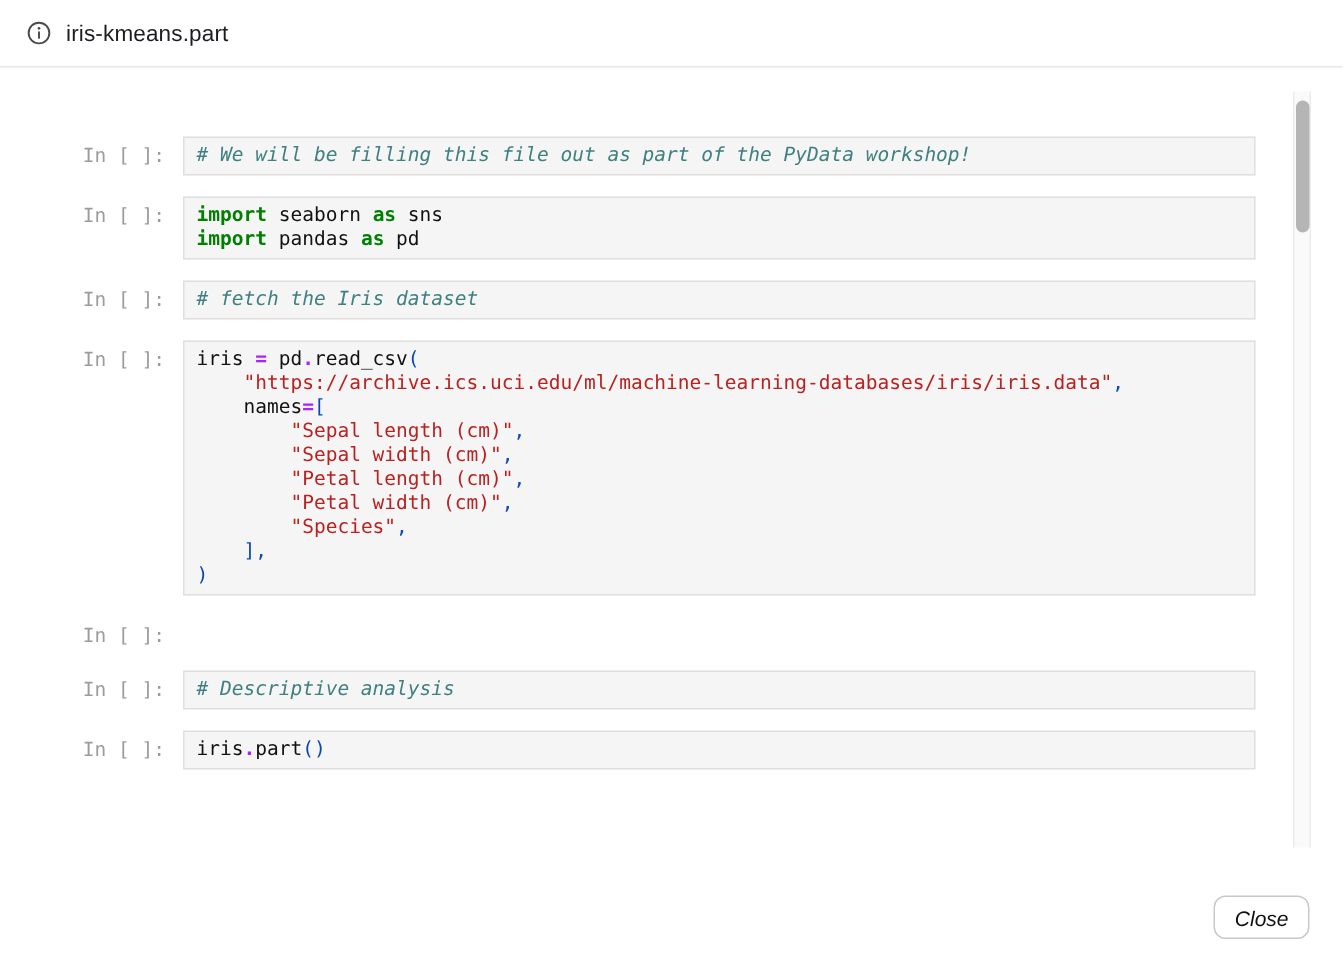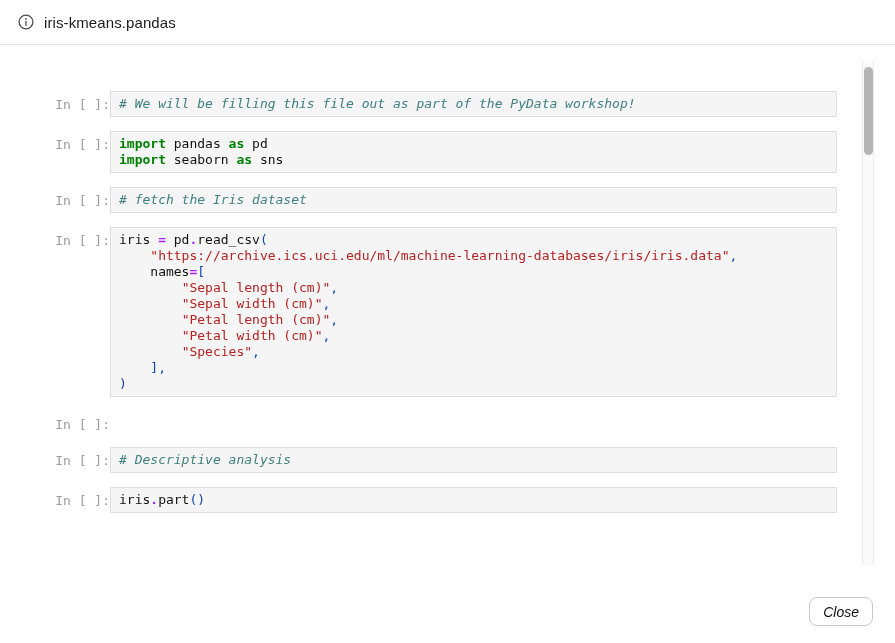--- a/index.html
+++ b/index.html
@@ -22,21 +22,21 @@
     padding: 45px 58px 0 0;
   }
   .nb-cell { display: flex; align-items: flex-start; margin-bottom: 14px; }
   .nb-prompt {
     width: 110px; flex: none; text-align: right; padding-right: 0;
     font-family: "DejaVu Sans Mono", "Liberation Mono", monospace;
     font-size: 13px; line-height: 16px; color: #9c9c9c; padding-top: 6px;
     white-space: pre; user-select: none;
   }
   .nb-box {
-    flex: 1; margin-left: 0; background: #f5f5f5; border: 1px solid #dfdfdf;
+    flex: 1; margin-left: 12px; background: #f5f5f5; border: 1px solid #dfdfdf;
     padding: 4px 8px; min-height: 26px;
   }
   .code-line {
     font-family: "DejaVu Sans Mono", "Liberation Mono", monospace;
     font-size: 13px; line-height: 16px; color: #121212; white-space: pre;
   }
   .tok-k { color: var(--kw, #008000); font-weight: bold; }
   .tok-c { color: var(--com, #408080); font-style: italic; }
   .tok-s { color: var(--str, #ba2121); }
   .tok-o { color: var(--op, #aa22ff); font-weight: bold; }
@@ -65,36 +65,36 @@
 <body>
 
 <div class="dialog-header">
   <span class="info-icon">
     <svg viewBox="0 0 16 16" width="16" height="16">
       <circle cx="8" cy="8" r="6.9" fill="none" stroke="#4b4b4b" stroke-width="1.3"></circle>
       <circle cx="8" cy="4.9" r="0.9" fill="#4b4b4b"></circle>
       <rect x="7.35" y="6.9" width="1.3" height="5" rx="0.6" fill="#4b4b4b"></rect>
     </svg>
   </span>
-  <span class="dialog-title">iris-kmeans.pandas</span>
+  <span class="dialog-title">iris-kmeans.part</span>
 </div>
 
 <div class="scroll-area">
   <div id="cells">
       <div class="nb-cell">
         <div class="nb-prompt">In [ ]:</div>
         <div class="nb-box">
           <div class="code-line"><span class="tok-c"># We will be filling this file out as part of the PyData workshop!</span></div>
         </div>
       </div>
       <div class="nb-cell">
         <div class="nb-prompt">In [ ]:</div>
         <div class="nb-box">
+          <div class="code-line"><span class="tok-k">import</span><span class="tok-t"> seaborn </span><span class="tok-k">as</span><span class="tok-t"> sns</span></div>
           <div class="code-line"><span class="tok-k">import</span><span class="tok-t"> pandas </span><span class="tok-k">as</span><span class="tok-t"> pd</span></div>
-          <div class="code-line"><span class="tok-k">import</span><span class="tok-t"> seaborn </span><span class="tok-k">as</span><span class="tok-t"> sns</span></div>
         </div>
       </div>
       <div class="nb-cell">
         <div class="nb-prompt">In [ ]:</div>
         <div class="nb-box">
           <div class="code-line"><span class="tok-c"># fetch the Iris dataset</span></div>
         </div>
       </div>
       <div class="nb-cell">
         <div class="nb-prompt">In [ ]:</div>

